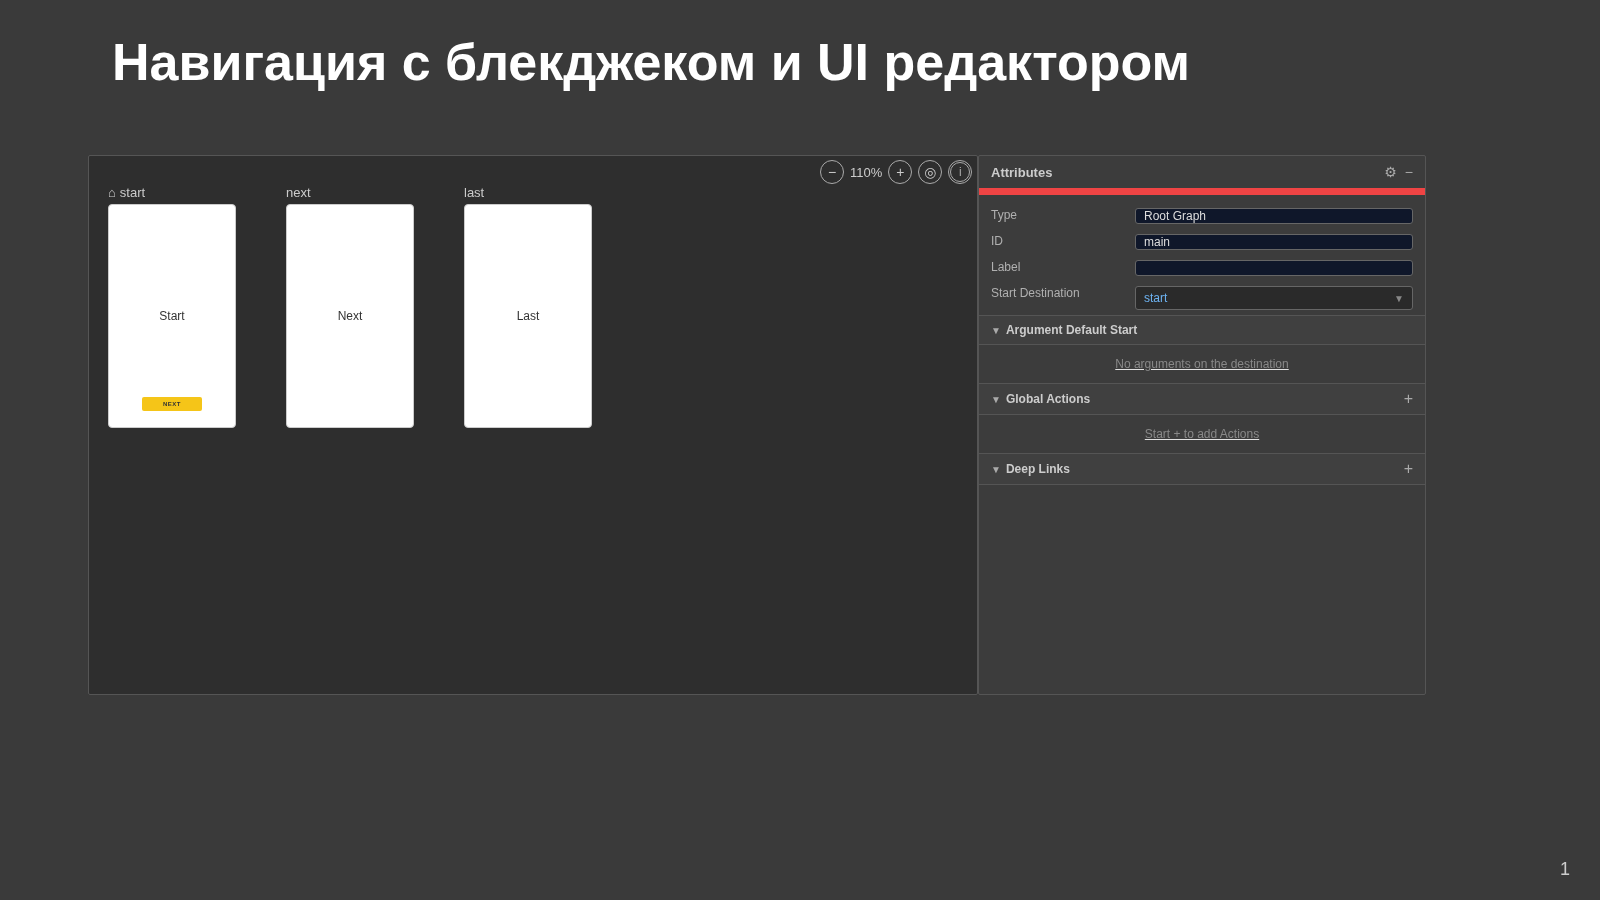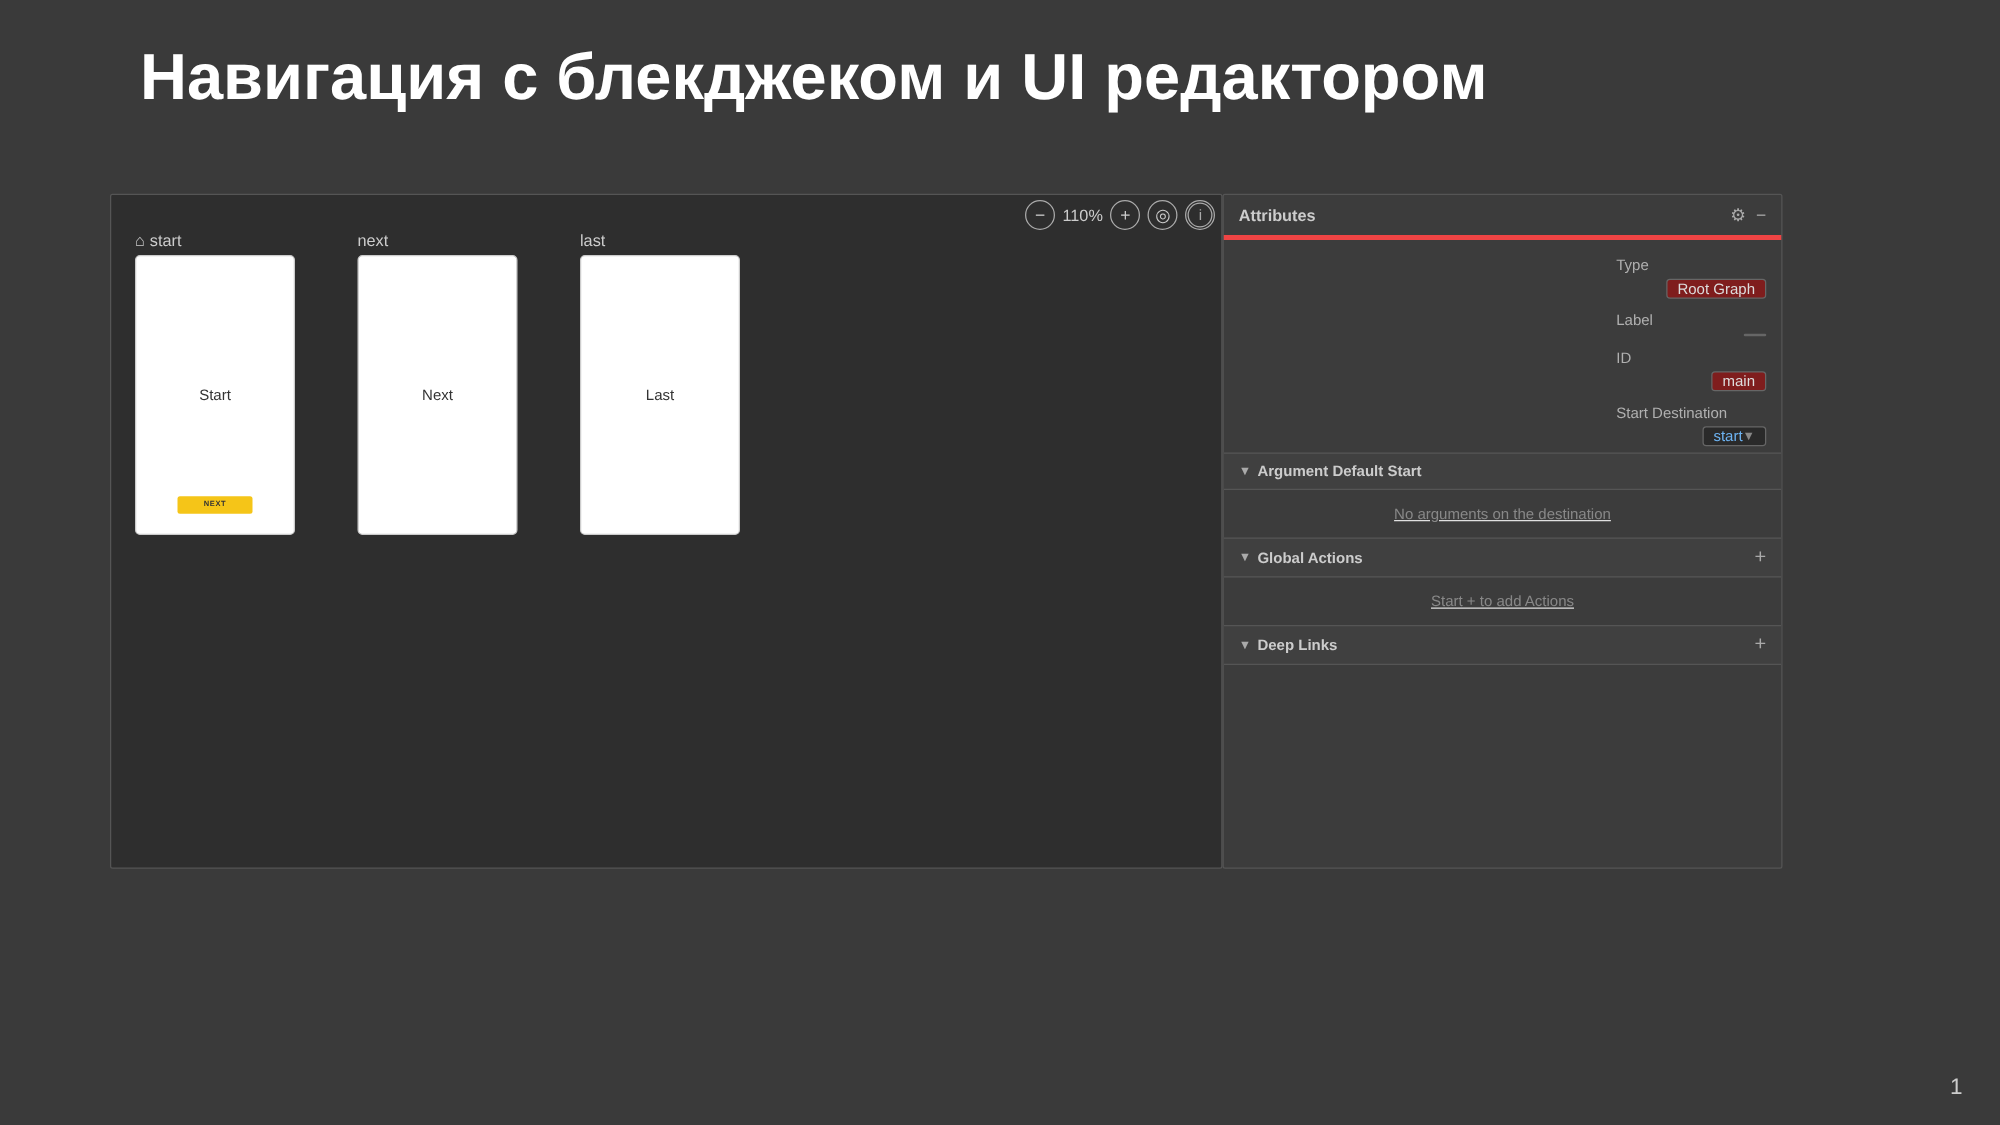--- a/index.html
+++ b/index.html
@@ -132,21 +132,21 @@
       background: #3c3c3c;
       border: 1px solid #555;
       border-radius: 2px;
     }
 
     .attributes-header {
       display: flex;
       align-items: center;
       justify-content: space-between;
       padding: 8px 12px;
-      border-bottom: 4px solid #ef4444;
+      border-bottom: 7px solid #ef4444;
     }
     .attributes-title {
       font-size: 13px;
       color: #cccccc;
       font-weight: 600;
     }
     .header-icons {
       display: flex;
       gap: 8px;
       align-items: center;
@@ -156,35 +156,34 @@
       color: #aaa;
       cursor: pointer;
     }
 
     .attributes-body {
       padding: 8px 0;
     }
 
     .attr-row {
       display: flex;
-      align-items: flex-end;
+      align-items: flex-start;
       padding: 5px 12px;
-      gap: 4px;
-      flex-direction: column;
+      gap: 24px;
     }
     .attr-label {
       font-size: 12px;
       color: #b0b0b0;
       width: 120px;
       flex-shrink: 0;
     }
     .attr-value-box {
       flex: 1;
-      height: 35px;
-      background: #7f1d1d;
+      height: 16px;
+      background: #0f172a;
       border: 1px solid #666;
       border-radius: 3px;
       padding: 0 8px;
       font-size: 12px;
       color: #dddddd;
       display: flex;
       align-items: center;
     }
     .attr-value-box.empty { color: #666; }
 
@@ -326,27 +325,27 @@
   </div>
 
   <div class="attributes-body">
 
     <div class="attr-row">
       <span class="attr-label">Type</span>
       <div class="attr-value-box">Root Graph</div>
     </div>
 
     <div class="attr-row">
+      <span class="attr-label">ID</span>
+      <div class="attr-value-box">main</div>
+    </div>
+
+    <div class="attr-row">
       <span class="attr-label">Label</span>
       <div class="attr-value-box empty"></div>
-    </div>
-
-    <div class="attr-row">
-      <span class="attr-label">ID</span>
-      <div class="attr-value-box">main</div>
     </div>
 
     <div class="attr-row">
       <span class="attr-label">Start Destination</span>
       <div class="attr-select-box">
         <span>start</span>
         <span class="select-arrow">▼</span>
       </div>
     </div>
 

